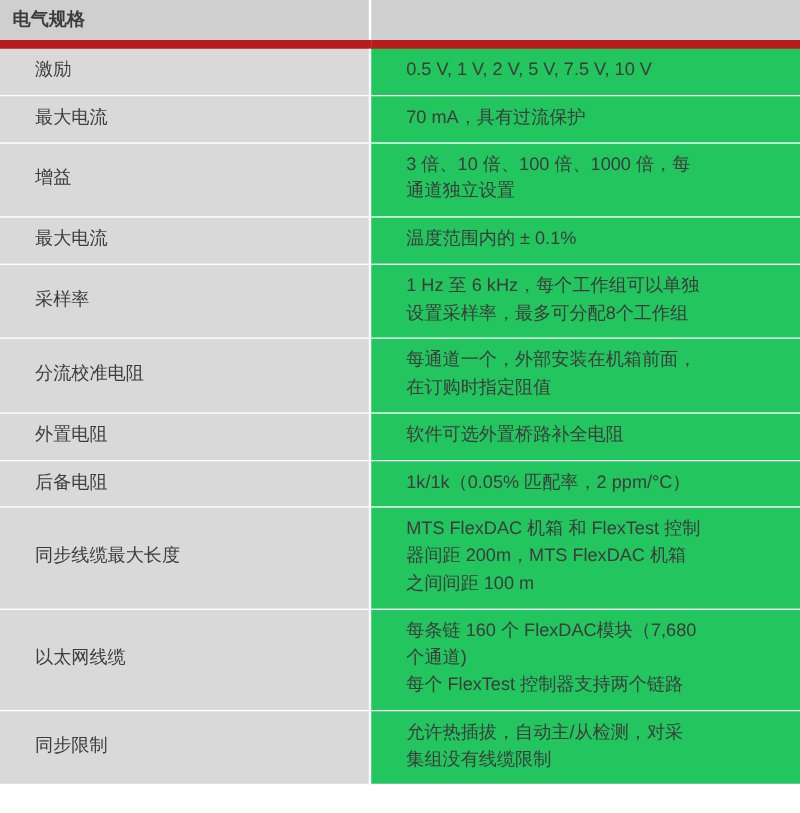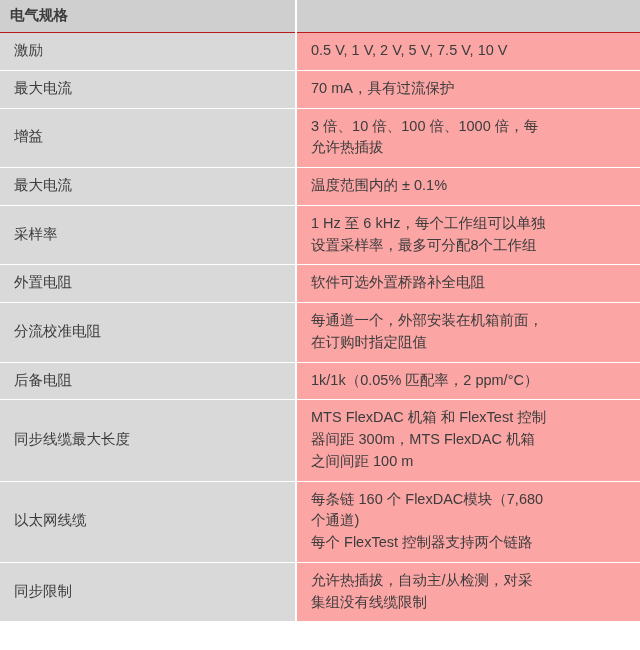--- a/index.html
+++ b/index.html
@@ -18,38 +18,38 @@
     width: 640px;
     border-collapse: collapse;
     table-layout: fixed;
     font-size: 14.5px;
   }
   table.spec-table col.col-label { width: 296px; }
   table.spec-table col.col-value { width: 344px; }
 
   tr.spec-row td {
     vertical-align: middle;
-    padding: 7px 10px 8px 14px;
+    padding: 7px 10px 8px 28px;
     line-height: 1.5;
     border-bottom: 1px solid #ffffff;
   }
   td.label-cell {
     background: #d9d9d9;
     color: #3c3c3c;
   }
   td.value-cell {
-    background: #fca5a5;
+    background: #22c55e;
     color: #3c3c3c;
     border-left: 2px solid #ffffff;
   }
   tr.header-row td {
     background: #cfcfcf;
     font-weight: bold;
     padding: 6px 10px 7px 10px;
-    border-bottom: 1px solid #b91c1c;
+    border-bottom: 7px solid #b91c1c;
   }
   tr.header-row td.value-cell {
     background: #cfcfcf;
   }
   .line {
     display: block;
   }
 </style>
 </head>
 <body>
@@ -76,66 +76,66 @@
       <td class="label-cell">最大电流</td>
       <td class="value-cell">
         <span class="line">70 mA，具有过流保护</span>
       </td>
     </tr>
 
     <tr class="spec-row">
       <td class="label-cell">增益</td>
       <td class="value-cell">
         <span class="line">3 倍、10 倍、100 倍、1000 倍，每</span>
-        <span class="line">允许热插拔</span>
+        <span class="line">通道独立设置</span>
       </td>
     </tr>
 
     <tr class="spec-row">
       <td class="label-cell">最大电流</td>
       <td class="value-cell">
         <span class="line">温度范围内的 ± 0.1%</span>
       </td>
     </tr>
 
     <tr class="spec-row">
       <td class="label-cell">采样率</td>
       <td class="value-cell">
         <span class="line">1 Hz 至 6 kHz，每个工作组可以单独</span>
         <span class="line">设置采样率，最多可分配8个工作组</span>
       </td>
     </tr>
 
     <tr class="spec-row">
-      <td class="label-cell">外置电阻</td>
+      <td class="label-cell">分流校准电阻</td>
       <td class="value-cell">
-        <span class="line">软件可选外置桥路补全电阻</span>
+        <span class="line">每通道一个，外部安装在机箱前面，</span>
+        <span class="line">在订购时指定阻值</span>
       </td>
     </tr>
 
     <tr class="spec-row">
-      <td class="label-cell">分流校准电阻</td>
+      <td class="label-cell">外置电阻</td>
       <td class="value-cell">
-        <span class="line">每通道一个，外部安装在机箱前面，</span>
-        <span class="line">在订购时指定阻值</span>
+        <span class="line">软件可选外置桥路补全电阻</span>
       </td>
     </tr>
 
     <tr class="spec-row">
       <td class="label-cell">后备电阻</td>
       <td class="value-cell">
         <span class="line">1k/1k（0.05% 匹配率，2 ppm/°C）</span>
       </td>
     </tr>
 
     <tr class="spec-row">
       <td class="label-cell">同步线缆最大长度</td>
       <td class="value-cell">
         <span class="line">MTS FlexDAC 机箱 和 FlexTest 控制</span>
-        <span class="line">器间距 300m，MTS FlexDAC 机箱</span>
+        <span class="line">器间距 200m，MTS FlexDAC 机箱</span>
         <span class="line">之间间距 100 m</span>
       </td>
     </tr>
 
     <tr class="spec-row">
       <td class="label-cell">以太网线缆</td>
       <td class="value-cell">
         <span class="line">每条链 160 个 FlexDAC模块（7,680</span>
         <span class="line">个通道)</span>
         <span class="line">每个 FlexTest 控制器支持两个链路</span>

